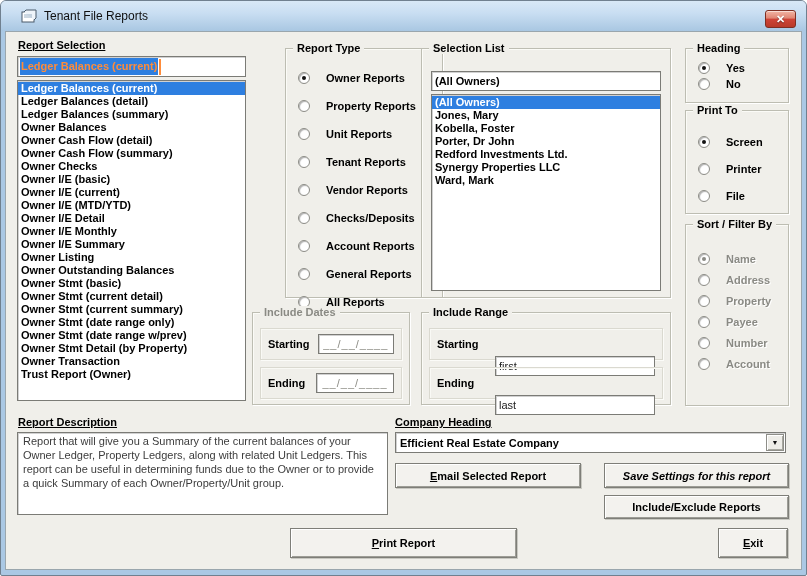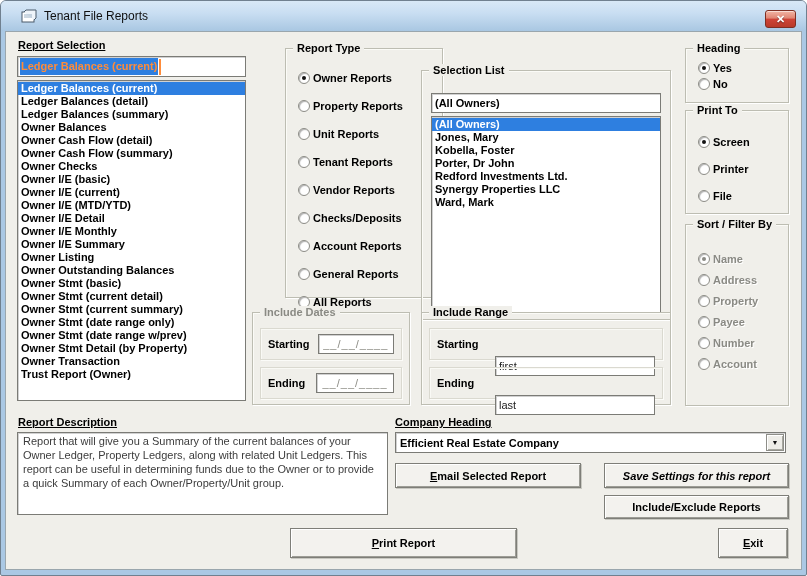--- a/index.html
+++ b/index.html
@@ -35,21 +35,21 @@
 
   
   .group { position:absolute; border:1px solid #bdbdb2;
     box-shadow: 1px 1px 0 #ffffff, inset 1px 1px 0 #fbfbf7; }
   .legend { position:absolute; top:-7px; left:7px; background:var(--client-bg);
     padding:0 4px; font-size:11px; font-weight:bold; white-space:nowrap; }
   .legend.gray { color:var(--disabled-text); }
 
   
   .radios { position:absolute; left:0; top:0; width:100%; }
-  .radio-row { display:flex; align-items:center; gap:3px; height:13px; margin-left:12px; }
+  .radio-row { display:flex; align-items:center; gap:16px; height:13px; margin-left:12px; }
   .radio { width:12px; height:12px; border-radius:50%; background:#fff; flex:none;
     border:1px solid #8c8c86;
     box-shadow: inset 1px 1px 1px rgba(0,0,0,.3), inset -1px -1px 0 #fff; position:relative; }
   .radio.on::after { content:""; position:absolute; left:3px; top:3px; width:4px; height:4px;
     border-radius:50%; background:#141414; }
   .rlabel { font-size:11px; font-weight:bold; white-space:nowrap; }
   .radio-row.disabled .rlabel { color:var(--disabled-text); text-shadow:1px 1px 0 #fff; }
   .radio-row.disabled .radio.on::after { background:#8a8a84; }
 
   .rt-radios { padding-top:22px; } .rt-radios .radio-row { margin-bottom:15px; }
@@ -67,21 +67,21 @@
   .rs-label { left:12px; top:7px; }
   .rs-value { left:11px; top:24px; width:229px; height:21px;
     display:flex; align-items:center; padding-left:2px; }
   .txt-sel { background:var(--highlight); color:var(--selected-text);
     font-size:11px; font-weight:bold; line-height:15px; padding:1px 1px; white-space:nowrap; }
   .caret { display:inline-block; width:2px; height:16px; background:var(--selected-text); margin-left:1px; }
   .rs-list { left:11px; top:48px; width:229px; height:321px; }
 
   
   .rt-group { left:246px; top:16px; width:158px; height:250px;margin-left:33px; }
-  .sl-group { left:415px; top:16px; width:250px; height:250px;margin-top:22px; }
+  .sl-group { left:415px; top:16px; width:250px; height:250px; }
   .sl-value { left:9px; top:22px; width:230px; height:20px;
     display:flex; align-items:center; padding-left:3px;
     font-size:11px; font-weight:bold; }
   .sl-list { left:9px; top:45px; width:230px; height:197px; }
 
   
   .hd-group { left:679px; top:16px; width:104px; height:55px; }
   .pt-group { left:679px; top:78px; width:104px; height:104px; }
   .sf-group { left:679px; top:192px; width:104px; height:182px; }
 

